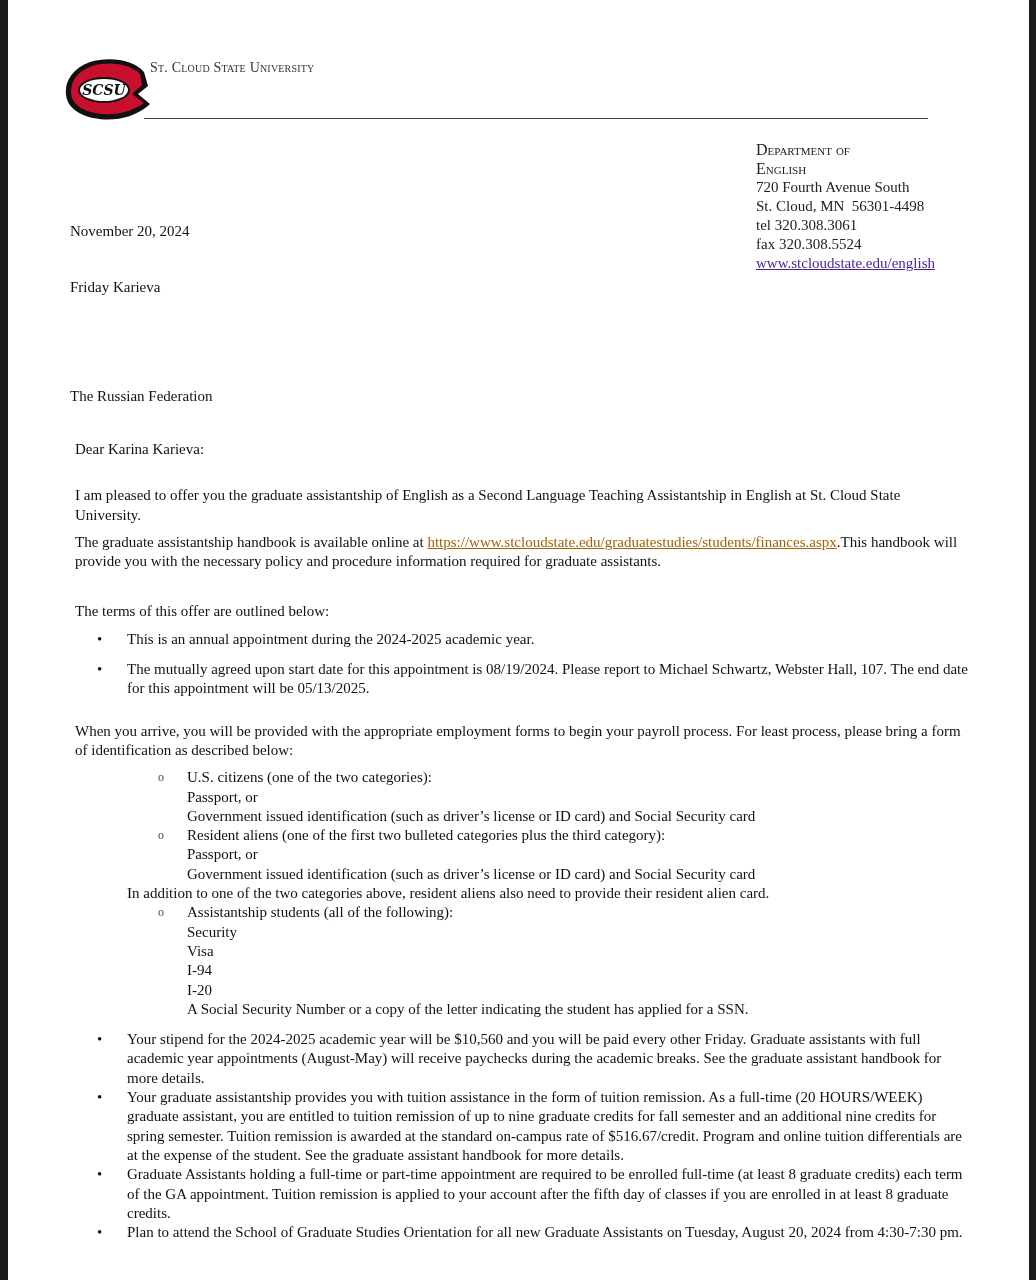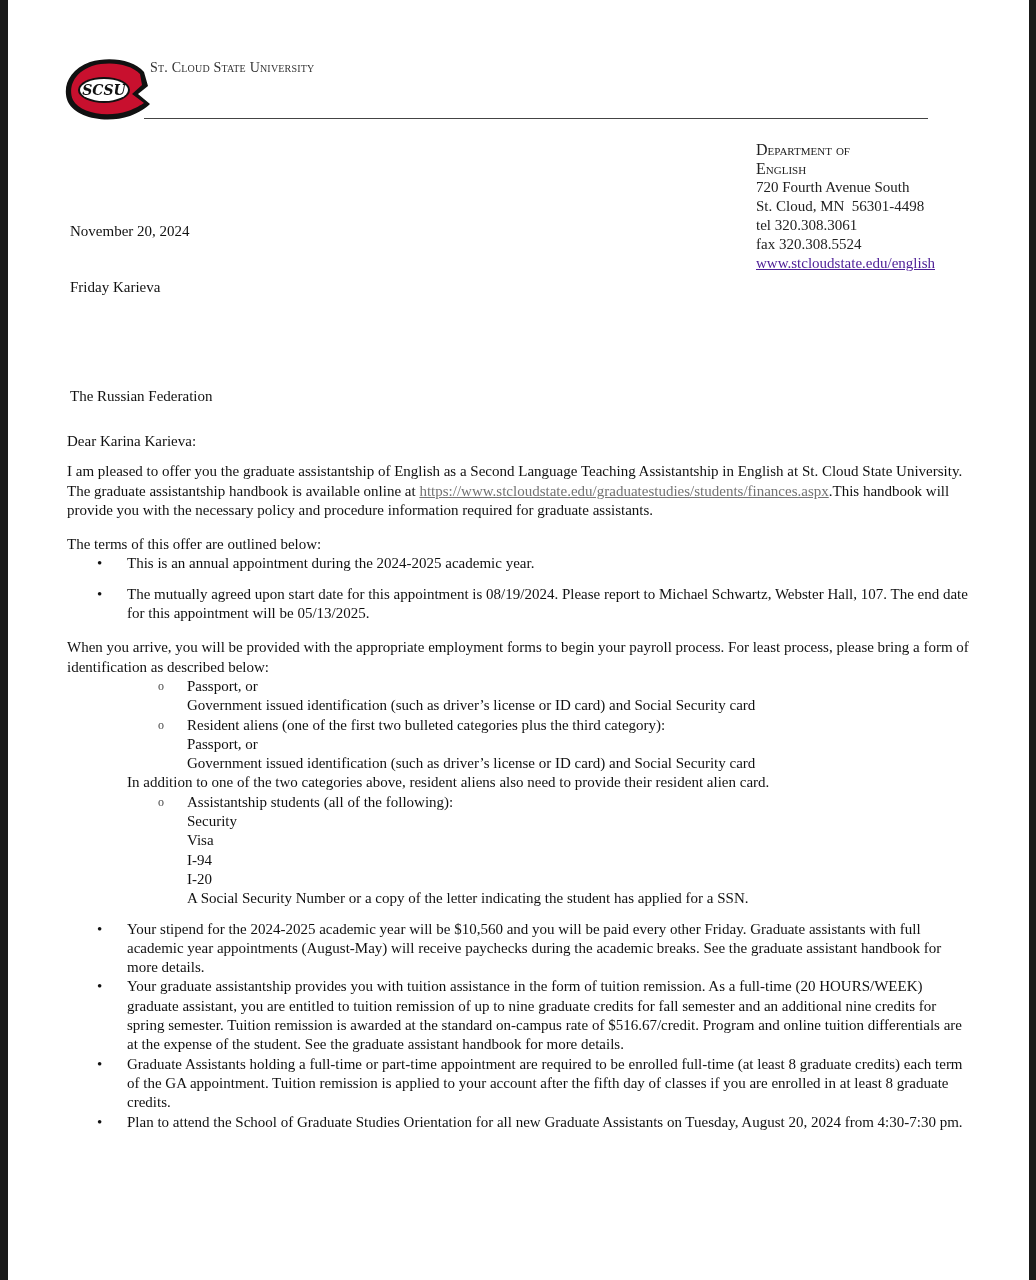--- a/index.html
+++ b/index.html
@@ -21,22 +21,22 @@
   }
   .header-rule { left: 136px; top: 118px; width: 784px; height: 0; border-top: 1.5px solid #444; }
   .dept { left: 723px; top: 140px; font-size: 15px; line-height: 19px; color: #222; margin-left: 25px; }
   .dept .sc { font-variant: small-caps; font-size: 16px; }
   .dept a { color: #4c1d95; text-decoration: underline; }
   .letter-text { font-size: 15px; line-height: 19.3px; color: #111; }
   .date { left: 62px; top: 222px; }
   .recipient { left: 62px; top: 278px; }
   .country { left: 62px; top: 355px; margin-top: 32px; }
   .body { left: 59px; top: 432px; width: 905px; }
-  .body p { margin: 0; }
-  .body a { color: #737373; text-decoration: underline; }
+  .body p { margin: 8px; }
+  .body a { color: #a16207; text-decoration: underline; }
   ul.terms { list-style: none; margin: 0; padding: 0; }
   ul.terms > li { position: relative; padding-left: 60px; }
   ul.terms > li .bullet { position: absolute; left: 30px; top: 0; }
   ul.sub { list-style: none; margin: 0; padding: 0; }
   ul.sub > li { position: relative; padding-left: 120px; }
   ul.sub > li .obullet { position: absolute; left: 91px; top: 0; font-size: 12px; color: #444; }
   .indent-note { padding-left: 60px; }
   .gap-s { height: 11px; }
   .gap-m { height: 15px; }
 </style>
@@ -82,20 +82,21 @@
     <ul class="terms">
       <li><span class="bullet">•</span><span>This is an annual appointment during the 2024-2025 academic year.</span></li>
       <div class="gap-s"></div>
       <li><span class="bullet">•</span><span>The mutually agreed upon start date for this appointment is 08/19/2024. Please report to Michael Schwartz, Webster Hall, 107. The end date for this appointment will be 05/13/2025.</span></li>
     </ul>
     <div class="gap-m"></div>
     <p>When you arrive, you will be provided with the appropriate employment forms to begin your payroll process. For least process, please bring a form of identification as described below:</p>
     <ul class="sub">
       <li>
         <span class="obullet">o</span>
+        <div>U.S. citizens (one of the two categories):</div>
         <div>Passport, or</div>
         <div>Government issued identification (such as driver’s license or ID card) and Social Security card</div>
       </li>
       <li>
         <span class="obullet">o</span>
         <div>Resident aliens (one of the first two bulleted categories plus the third category):</div>
         <div>Passport, or</div>
         <div>Government issued identification (such as driver’s license or ID card) and Social Security card</div>
       </li>
     </ul>

